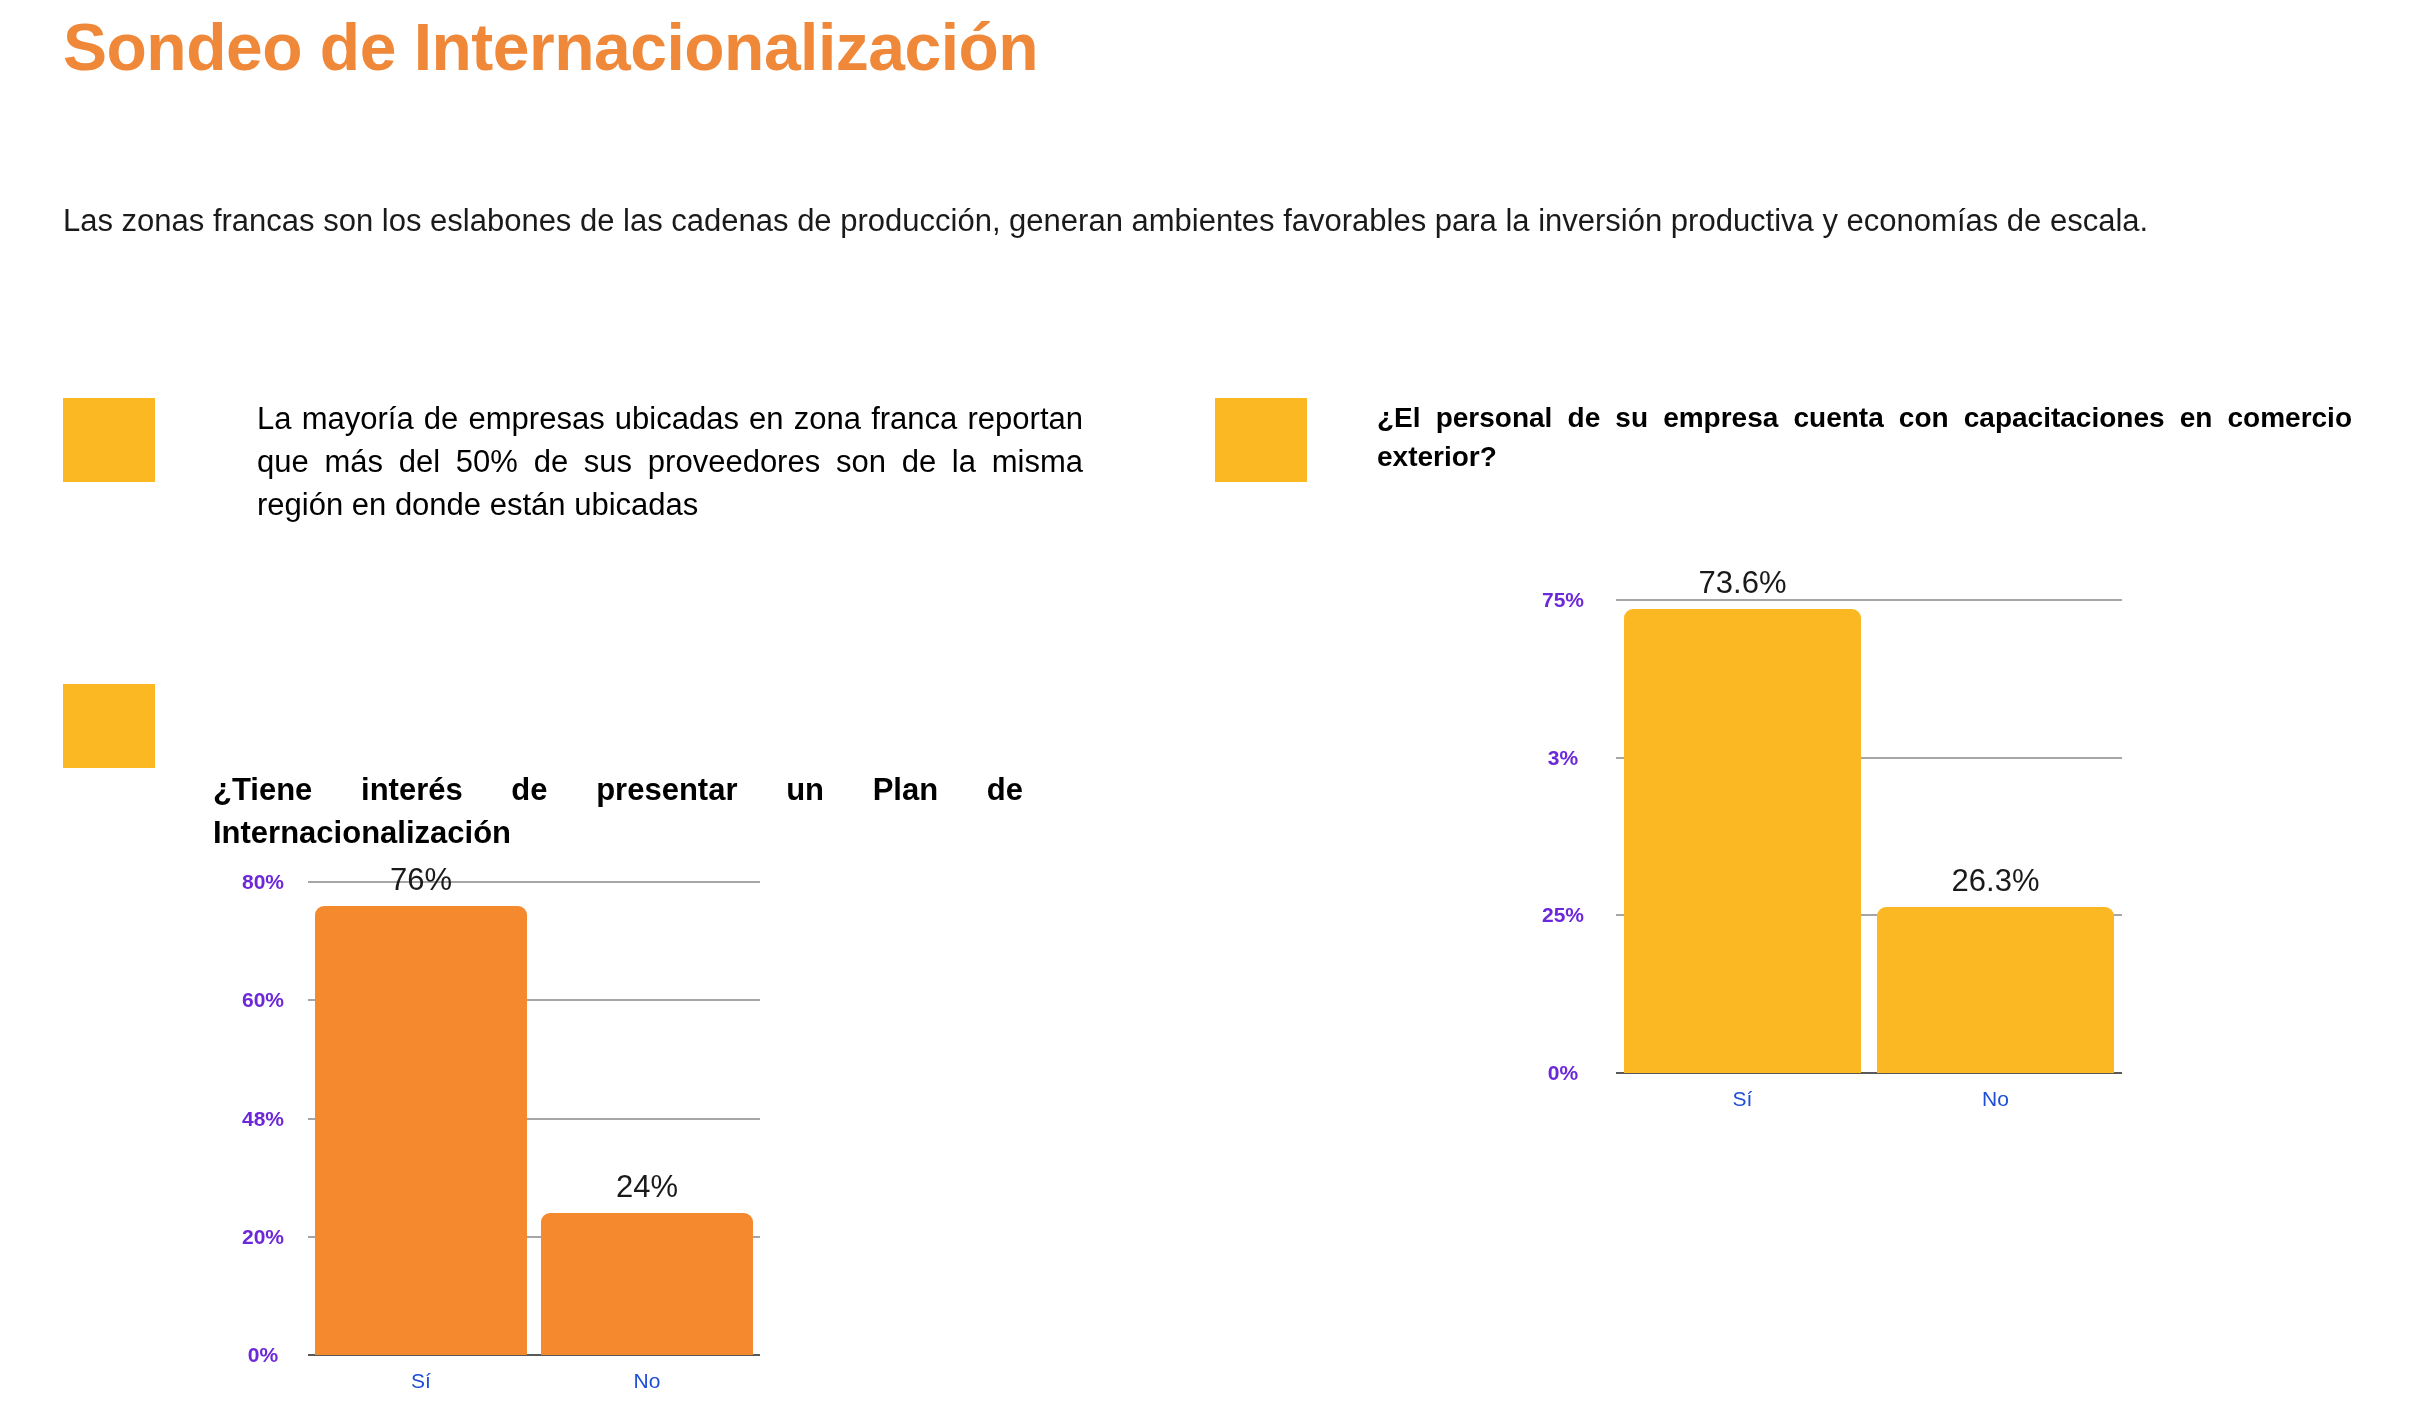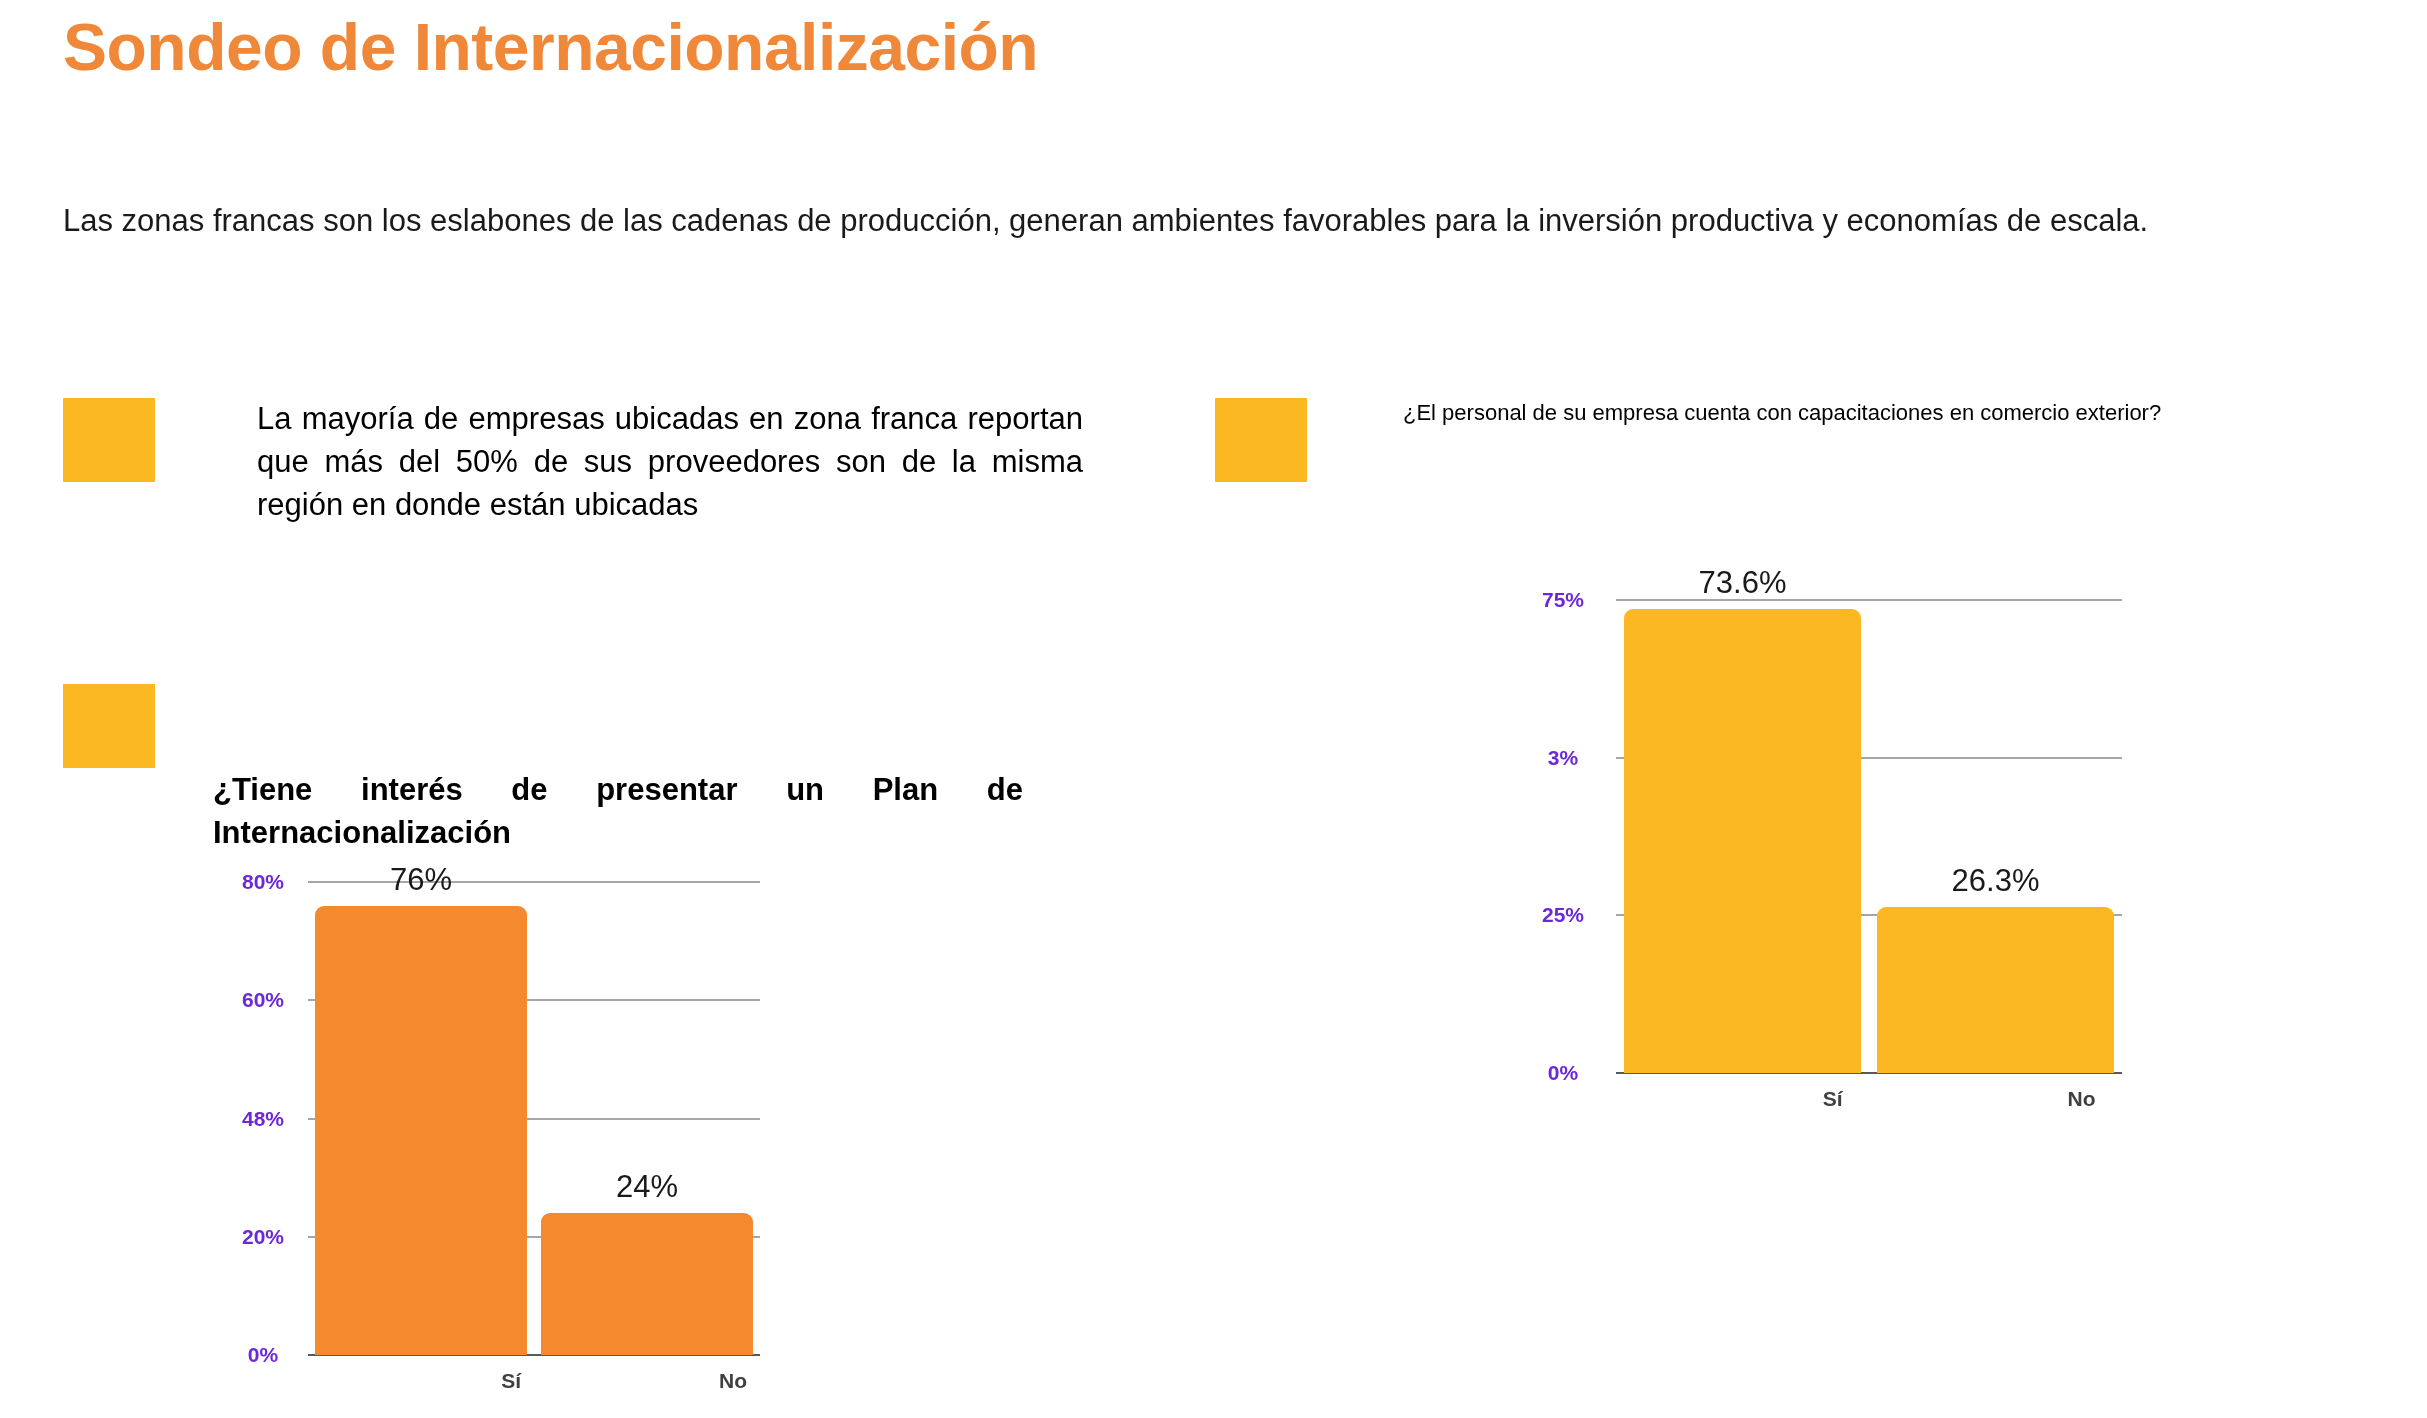--- a/index.html
+++ b/index.html
@@ -62,24 +62,24 @@
   #bullet-2 .bullet-text {
     margin-left: 150px;
     width: 810px;
     font-size: 31px;
     font-weight: bold;
     line-height: 1.4;
   }
 
   #bullet-3 { left: 1215px; top: 398px; width: 1180px; }
   #bullet-3 .bullet-text {
-    margin-left: 96px;
+    margin-left: 70px;
     width: 975px;
-    font-size: 22px;
-    font-weight: normal;
+    font-size: 28px;
+    font-weight: bold;
     line-height: 1.4;
   }
 
   
   .chart { position: absolute; }
   .chart-inner { position: absolute; left: 0; top: 0; width: 100%; height: 100%; }
 
   .grid-line {
     position: absolute;
     height: 2px;
@@ -100,23 +100,23 @@
   }
   .bar { position: absolute; border-radius: 9px 9px 0 0; }
   .bar-value {
     position: absolute;
     color: #1A1A1A;
     text-align: center;
     white-space: nowrap;
   }
   .x-label {
     position: absolute;
-    font-weight: bold;
-    color: #404040;
-    text-align: right;
+    font-weight: normal;
+    color: #1d4ed8;
+    text-align: center;
     white-space: nowrap;
   }
 
   
   #chart-left { left: 230px; top: 840px; width: 560px; height: 578px; }
   #chart-left .y-tick { font-size: 21px; width: 66px; left: 0; }
   #chart-left .x-label { font-size: 21px; }
   #chart-left .bar-value { font-size: 31px; }
 
   

